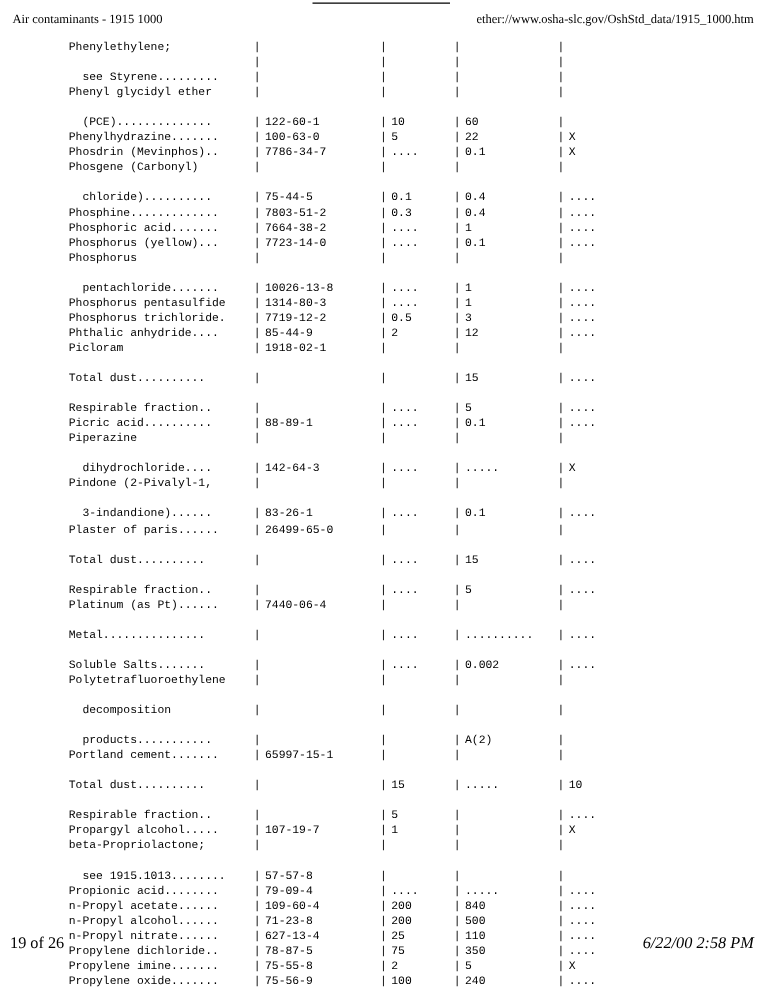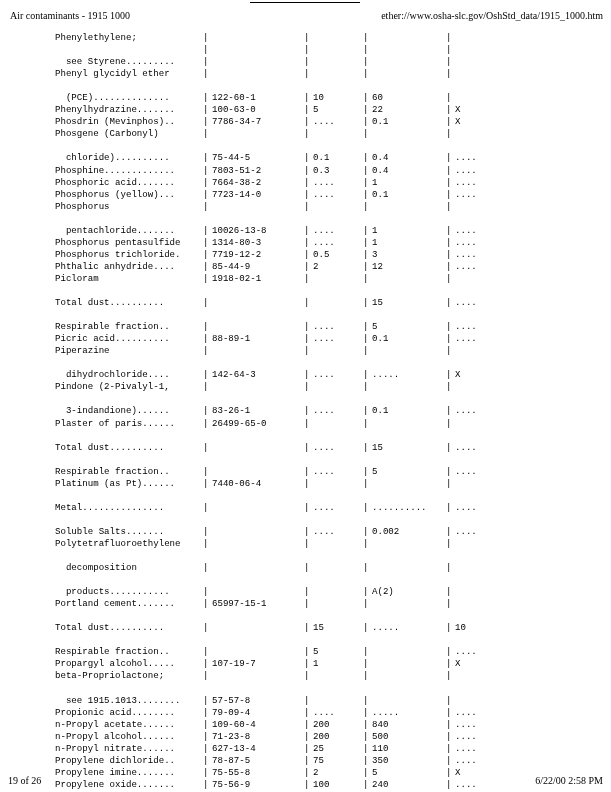--- a/index.html
+++ b/index.html
@@ -26,28 +26,28 @@
     top: 10px;
     font-family: Liberation Serif, serif;
     font-size: 10px;
     color: #000;
     white-space: nowrap;
   }
   .hdr-left { left: 10px; }
   .hdr-right { right: 8px; }
   .ftr {
     position: absolute;
-    bottom: 6px;
+    bottom: 30px;
     font-family: "Liberation Serif", serif;
-    font-size: 10px;
+    font-size: 13px;
     color: #000;
     white-space: nowrap;
   }
   .ftr-left { left: 8px; }
-  .ftr-right { right: 8px; }
+  .ftr-right { right: 8px; font-style: italic; }
 
   .topline {
     position: absolute;
     left: 250px;
     top: 2px;
     width: 110px;
     border-top: 1px solid #000;
   }
 
   

